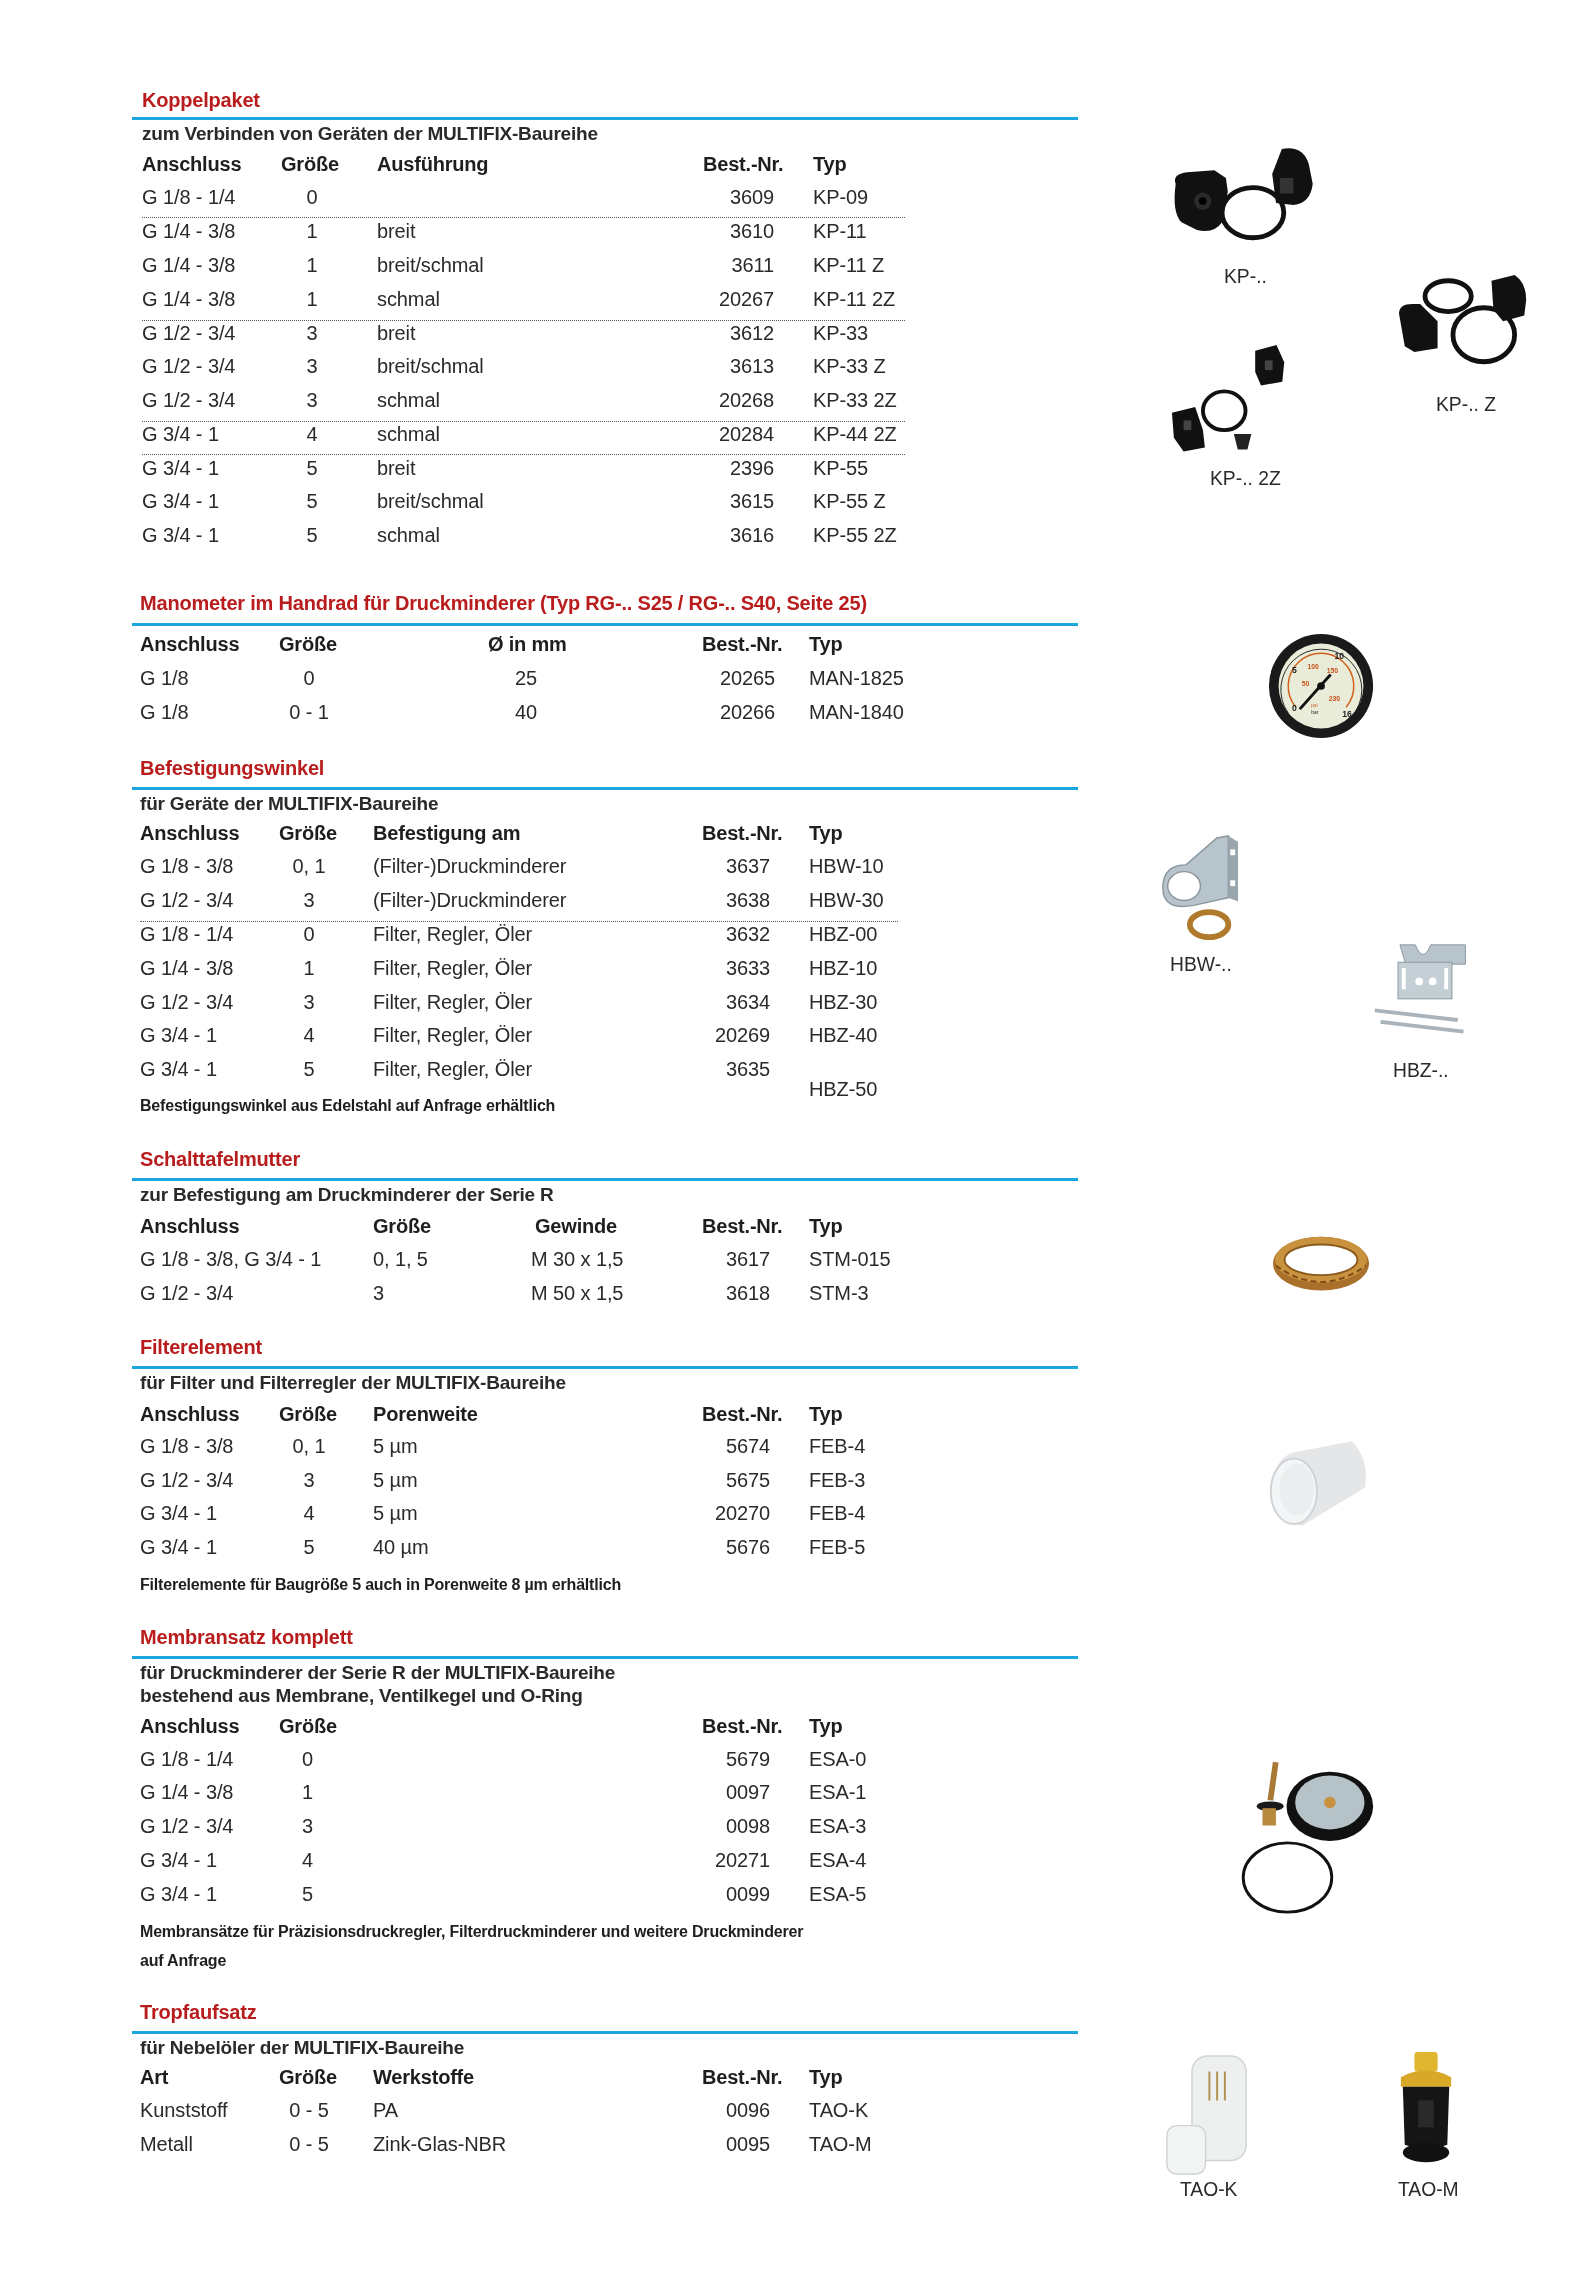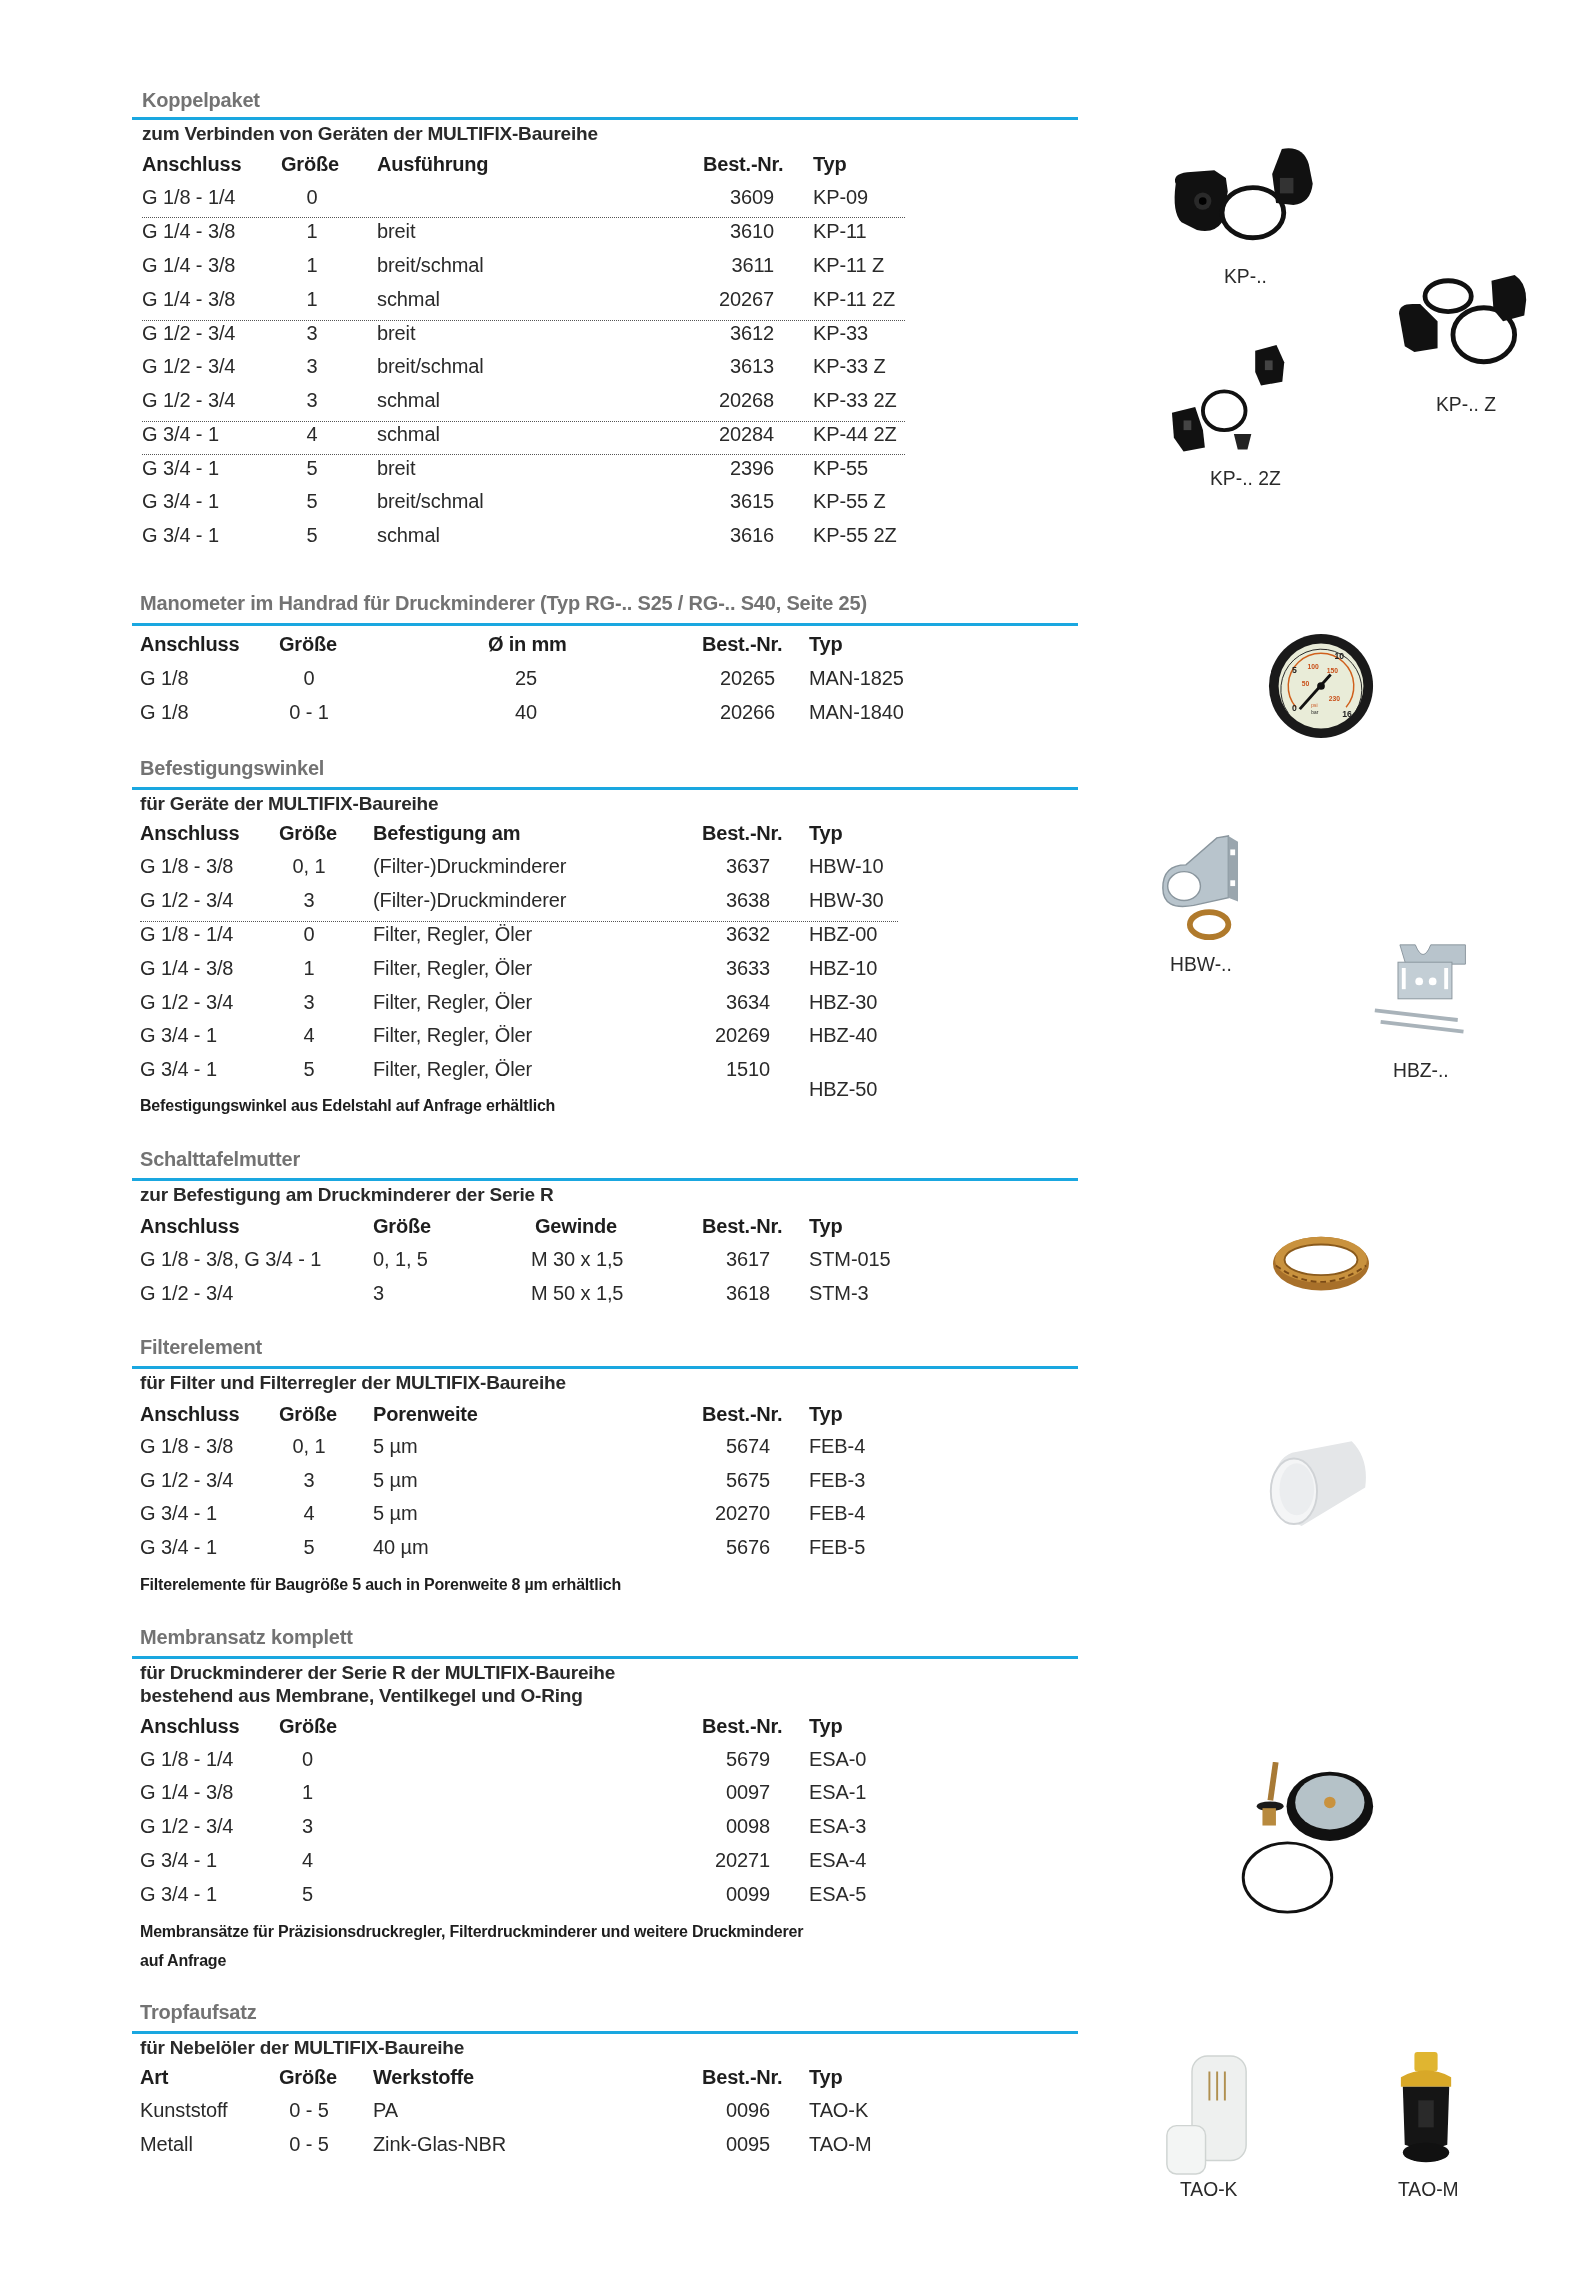--- a/index.html
+++ b/index.html
@@ -1,20 +1,20 @@
 <!DOCTYPE html>
 <html><head>
 <meta charset="utf-8">
 <style>
   * { box-sizing: border-box; margin: 0; padding: 0; }
   html, body { width: 1597px; height: 2286px; background: #ffffff; overflow: hidden; }
   body { position: relative; font-family: "Liberation Sans", "DejaVu Sans", sans-serif; color: #1e1e1e; }
 
   .section { position: absolute; left: 0; width: 1091px; }
-  .sec-title { position: absolute; left: 142px; font-size: 20px; font-weight: bold; color: #737373; letter-spacing: -0.2px; white-space: nowrap; }
+  .sec-title { position: absolute; left: 142px; font-size: 20px; font-weight: bold; color: #b91c1c; letter-spacing: -0.2px; white-space: nowrap; }
   .sec-rule { position: absolute; left: 132px; width: 946px; height: 2.9px; background: #1aa7e0; }
   .sec-sub { position: absolute; left: 142px; font-size: 19px; font-weight: bold; color: #2a2a2a; white-space: nowrap; letter-spacing: -0.2px; }
   .th { position: absolute; font-size: 20px; font-weight: bold; color: #1e1e1e; white-space: nowrap; letter-spacing: -0.2px; }
   .td { position: absolute; font-size: 20px; color: #2a2a2a; white-space: nowrap; letter-spacing: -0.1px; }
   .num { text-align: right; width: 77px; }
   .ctr { text-align: center; }
   .dots { position: absolute; left: 142px; height: 0; border-top: 1.9px dotted #555; }
   .note { position: absolute; left: 140px; font-size: 16px; font-weight: bold; color: #1e1e1e; white-space: nowrap; letter-spacing: -0.2px; line-height: 29px; }
 
   .pic { position: absolute; }
@@ -241,21 +241,21 @@
     <div class="td" style="left:140px;top:1024px">G 3/4 - 1</div>
     <div class="td ctr" style="left:285px;top:1024px;width:48px">4</div>
     <div class="td" style="left:373px;top:1024px">Filter, Regler, Öler</div>
     <div class="td num" style="left:693px;top:1024px">20269</div>
     <div class="td" style="left:809px;top:1024px">HBZ-40</div>
   </div>
   <div>
     <div class="td" style="left:140px;top:1058px">G 3/4 - 1</div>
     <div class="td ctr" style="left:285px;top:1058px;width:48px">5</div>
     <div class="td" style="left:373px;top:1058px">Filter, Regler, Öler</div>
-    <div class="td num" style="left:693px;top:1058px">1510</div>
+    <div class="td num" style="left:693px;top:1058px">3635</div>
     <div class="td" style="left:809px;top:1078px">HBZ-50</div>
   </div>
   <div class="note" style="top:1091px">Befestigungswinkel aus Edelstahl auf Anfrage erhältlich</div>
 </div>
 
 <svg class="pic" style="left:1159px;top:830px" width="106" height="116" viewBox="0 0 110 120">
   <path d="M4 60 Q4 36 28 36 L60 8 L72 6 L72 70 L36 78 Q4 84 4 60 Z" fill="#b8c4cc" stroke="#8a969e" stroke-width="1.5"></path>
   <ellipse cx="26" cy="58" rx="17" ry="15" fill="#fff" stroke="#8a969e" stroke-width="1.5"></ellipse>
   <path d="M72 6 L82 12 L82 74 L72 70 Z" fill="#9aa6ae"></path>
   <rect x="74" y="20" width="5" height="6" fill="#fff"></rect>

